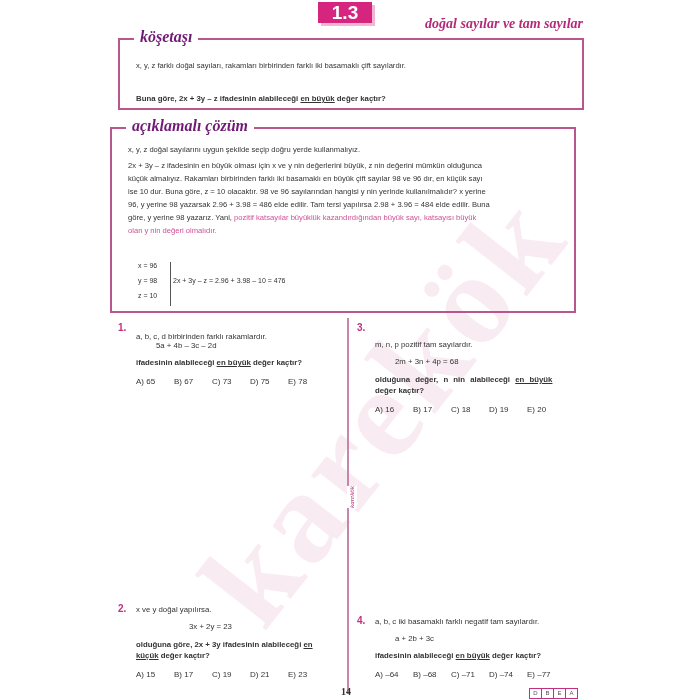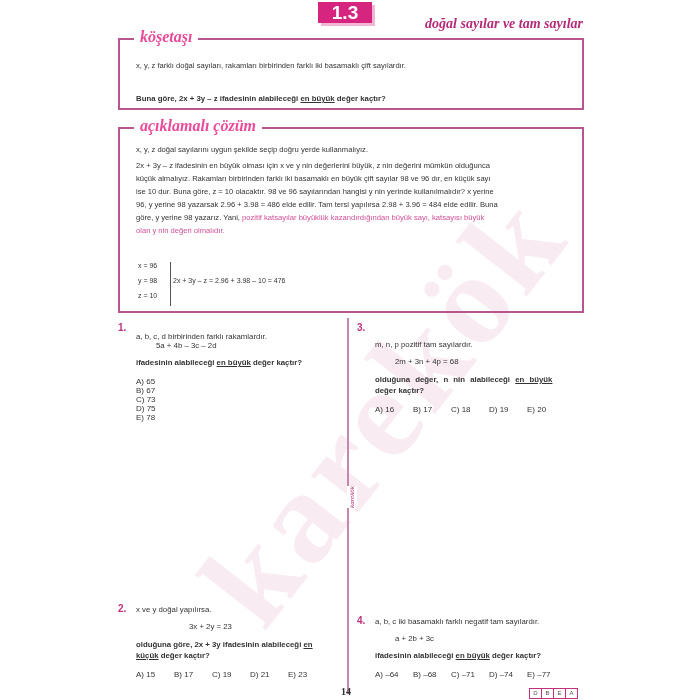--- a/index.html
+++ b/index.html
@@ -1,21 +1,21 @@
 <!DOCTYPE html>
 <html><head>
 <meta charset="utf-8">
 <style>
   html, body { margin:0; padding:0; background:#ffffff; }
   body { width:700px; height:700px; position:relative; overflow:hidden; font-family:"Liberation Sans", sans-serif; color:#222; }
   .watermark { position:absolute; left:150px; top:300px; font-family:"Liberation Serif", serif; font-weight:bold; font-size:130px; color:#e7a6c6; opacity:0.22; transform:rotate(-52deg); transform-origin:left top; white-space:nowrap; letter-spacing:6px; top:560px; left:170px; }
   .section-badge { position:absolute; left:318px; top:2px; width:54px; height:21px; background:#d6257f; color:#fff; font-weight:bold; font-size:19px; text-align:center; line-height:21px; box-shadow:3px 3px 0 #f2b6d2; }
   .topic { position:absolute; right:117px; top:16px; font-family:"Liberation Serif", serif; font-style:italic; font-weight:bold; font-size:14px; color:#b52a78; }
   .box { position:absolute; border:2px solid #b8578e; }
-  .box-title { position:absolute; top:-12px; left:14px; background:#fff; padding:0 6px; font-family:"Liberation Serif", serif; font-style:italic; font-weight:bold; font-size:16px; color:#ec4899; }
+  .box-title { position:absolute; top:-12px; left:14px; background:#fff; padding:0 6px; font-family:"Liberation Serif", serif; font-style:italic; font-weight:bold; font-size:16px; color:#701a75; }
   .txt { font-size:7.6px; line-height:13px; color:#333; }
   .bold { font-weight:bold; }
   .u { text-decoration:underline; }
   .pink { color:#d04f97; }
   .q-num { color:#c2307f; font-weight:bold; font-size:10px; position:absolute; }
   .q { position:absolute; font-size:7.8px; color:#333; }
   .q .line { position:absolute; white-space:nowrap; }
   .choices { position:absolute; display:flex; font-size:8px; color:#333; }
   .choices span { width:38px; }
   .divider { position:absolute; left:347px; width:2px; background:#c786ab; }
@@ -39,21 +39,21 @@
 <div class="box" style="left:118px; top:38px; width:462px; height:68px;">
   <div class="box-title">köşetaşı</div>
   <div class="txt" style="position:absolute; left:16px; top:19px; width:440px;">
     <div>x, y, z farklı doğal sayıları, rakamları birbirinden farklı iki basamaklı çift sayılardır.</div>
     <div class="bold" style="margin-top:20px; font-size:7.8px;">
       <span>Buna göre, 2x + 3y – z ifadesinin alabileceği </span><span class="u">en büyük</span><span> değer kaçtır?</span>
     </div>
   </div>
 </div>
 
-<div class="box" style="left:118px; top:127px; width:462px; height:182px;">
+<div class="box" style="left:110px; top:127px; width:462px; height:182px;">
   <div class="box-title">açıklamalı çözüm</div>
   <div class="txt" style="position:absolute; left:16px; top:14px; width:444px;">
     <div style="margin-bottom:3px;">x, y, z doğal sayılarını uygun şekilde seçip doğru yerde kullanmalıyız.</div>
     <div>2x + 3y – z ifadesinin en büyük olması için x ve y nin değerlerini büyük, z nin değerini mümkün olduğunca</div>
     <div>küçük almalıyız. Rakamları birbirinden farklı iki basamaklı en büyük çift sayılar 98 ve 96 dır, en küçük sayı</div>
     <div>ise 10 dur. Buna göre, z = 10 olacaktır. 98 ve 96 sayılarından hangisi y nin yerinde kullanılmalıdır? x yerine</div>
     <div>96, y yerine 98 yazarsak 2.96 + 3.98 = 486 elde edilir. Tam tersi yapılırsa 2.98 + 3.96 = 484 elde edilir. Buna</div>
     <div><span>göre, y yerine 98 yazarız. Yani, </span><span class="pink">pozitif katsayılar büyüklük kazandırdığından büyük sayı, katsayısı büyük</span></div>
     <div class="pink">olan y nin değeri olmalıdır.</div>
   </div>
@@ -68,21 +68,21 @@
 </div>
 
 <div class="divider" style="top:318px; height:376px;"></div>
 <div class="side-text">karekök</div>
 
 <div class="q-num" style="left:118px; top:322px;">1.</div>
 <div class="q" style="left:136px; top:324px; width:200px; height:90px;">
   <div class="line" style="top:0;margin-top:8px;">a, b, c, d birbirinden farklı rakamlardır.</div>
   <div class="line" style="top:17px; left:20px;">5a + 4b – 3c – 2d</div>
   <div class="line bold" style="top:34px;"><span>ifadesinin alabileceği </span><span class="u">en büyük</span><span> değer kaçtır?</span></div>
-  <div class="choices" style="top:53px; left:0;flex-direction:column;">
+  <div class="choices" style="top:53px; left:0;">
     <span>A) 65</span>
     <span>B) 67</span>
     <span>C) 73</span>
     <span>D) 75</span>
     <span>E) 78</span>
   </div>
 </div>
 
 <div class="q-num" style="left:357px; top:322px;">3.</div>
 <div class="q" style="left:375px; top:340px; width:205px; height:90px;">

